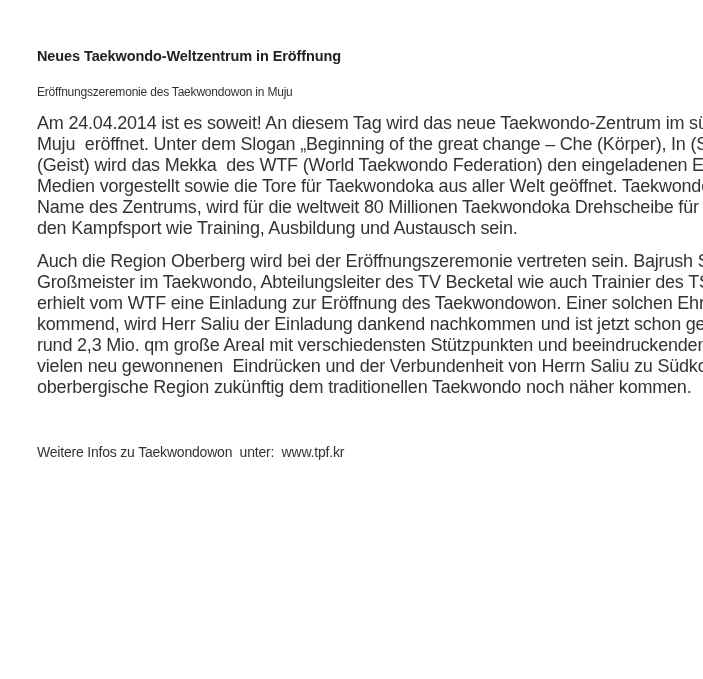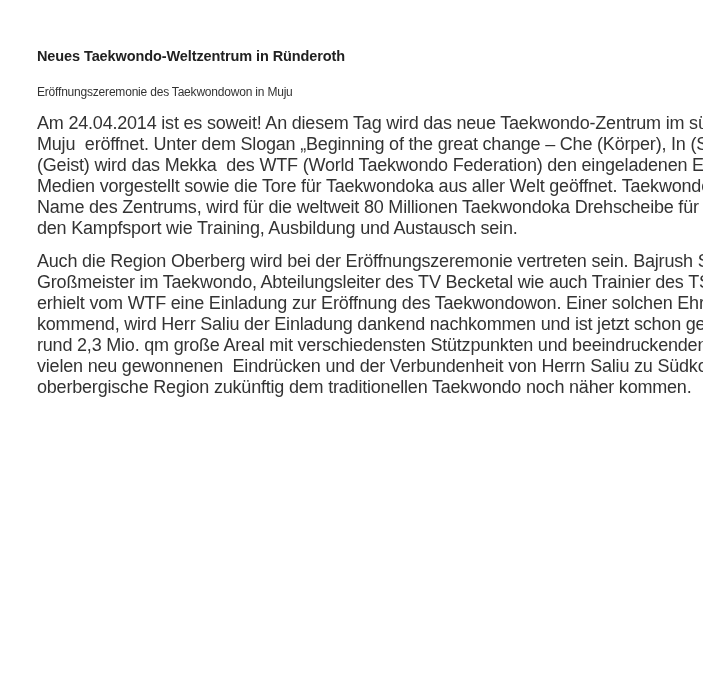--- a/index.html
+++ b/index.html
@@ -55,32 +55,33 @@
       line-height: 21px;
       color: #333333;
       letter-spacing: -0.2px;
       white-space: pre;
     }
   </style>
 </head>
 <body>
 
 <div class="page">
-  <h1 class="doc-title">Neues Taekwondo-Weltzentrum in Ründeroth</h1>
+  <h1 class="doc-title">Neues Taekwondo-Weltzentrum in Eröffnung</h1>
 
   <p class="doc-subtitle">Eröffnungszeremonie des Taekwondowon in Muju</p>
 
   <p class="para">Am 24.04.2014 ist es soweit! An diesem Tag wird das neue Taekwondo-Zentrum im südkoreanischen
 Muju  eröffnet. Unter dem Slogan „Beginning of the great change – Che (Körper), In (Seele), Ge
 (Geist) wird das Mekka  des WTF (World Taekwondo Federation) den eingeladenen Ehrengästen und
 Medien vorgestellt sowie die Tore für Taekwondoka aus aller Welt geöffnet. Taekwondowon, so der
 Name des Zentrums, wird für die weltweit 80 Millionen Taekwondoka Drehscheibe für alles rund um
 den Kampfsport wie Training, Ausbildung und Austausch sein.</p>
 
   <p class="para last">Auch die Region Oberberg wird bei der Eröffnungszeremonie vertreten sein. Bajrush Saliu,
 Großmeister im Taekwondo, Abteilungsleiter des TV Becketal wie auch Trainier des TSV Ründeroth,
 erhielt vom WTF eine Einladung zur Eröffnung des Taekwondowon. Einer solchen Ehre zuteil
 kommend, wird Herr Saliu der Einladung dankend nachkommen und ist jetzt schon gespannt auf das
 rund 2,3 Mio. qm große Areal mit verschiedensten Stützpunkten und beeindruckenden Bauten.  Mit
 vielen neu gewonnenen  Eindrücken und der Verbundenheit von Herrn Saliu zu Südkorea wird die
 oberbergische Region zukünftig dem traditionellen Taekwondo noch näher kommen.</p>
 
+  <p class="footer-line"><span>Weitere Infos zu Taekwondowon  unter:  </span><span>www.tpf.kr</span></p>
 </div>
 
 </body></html>

